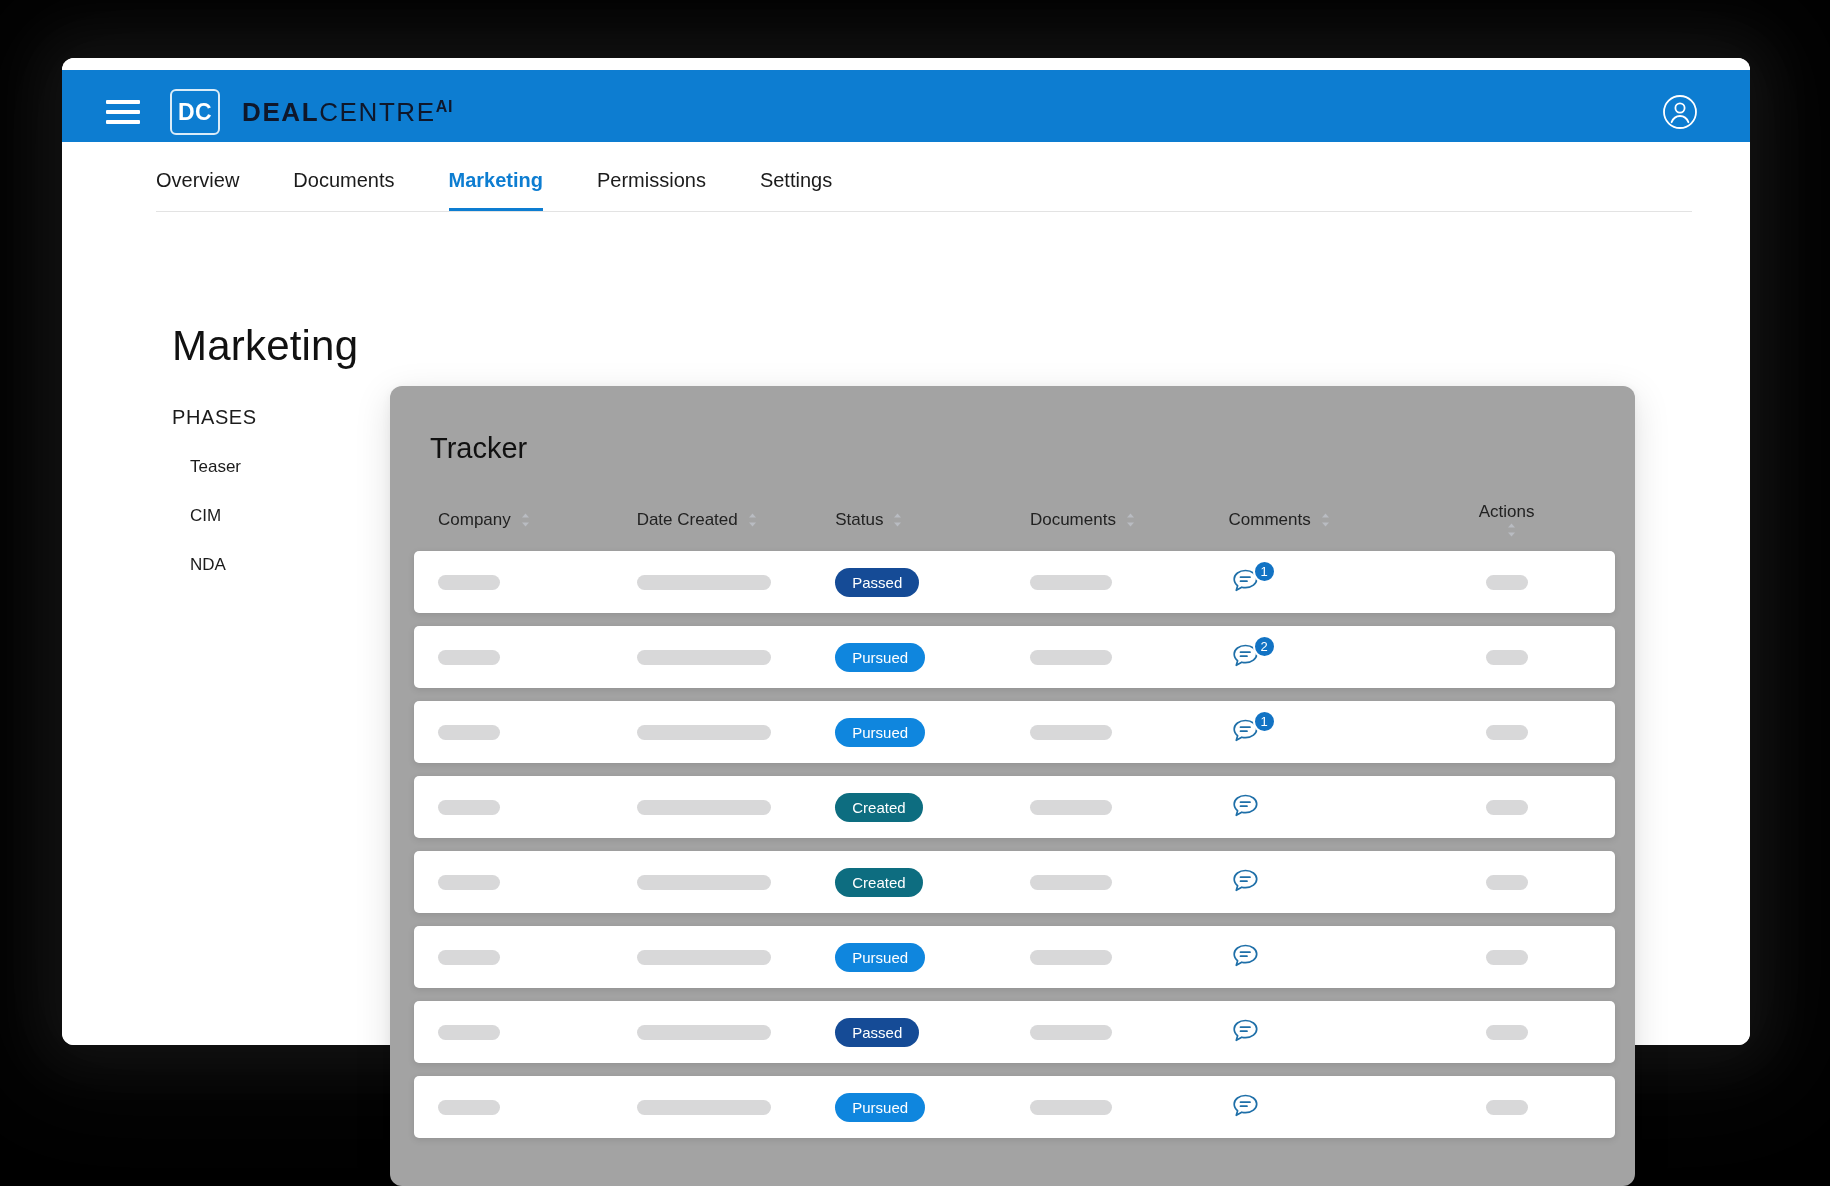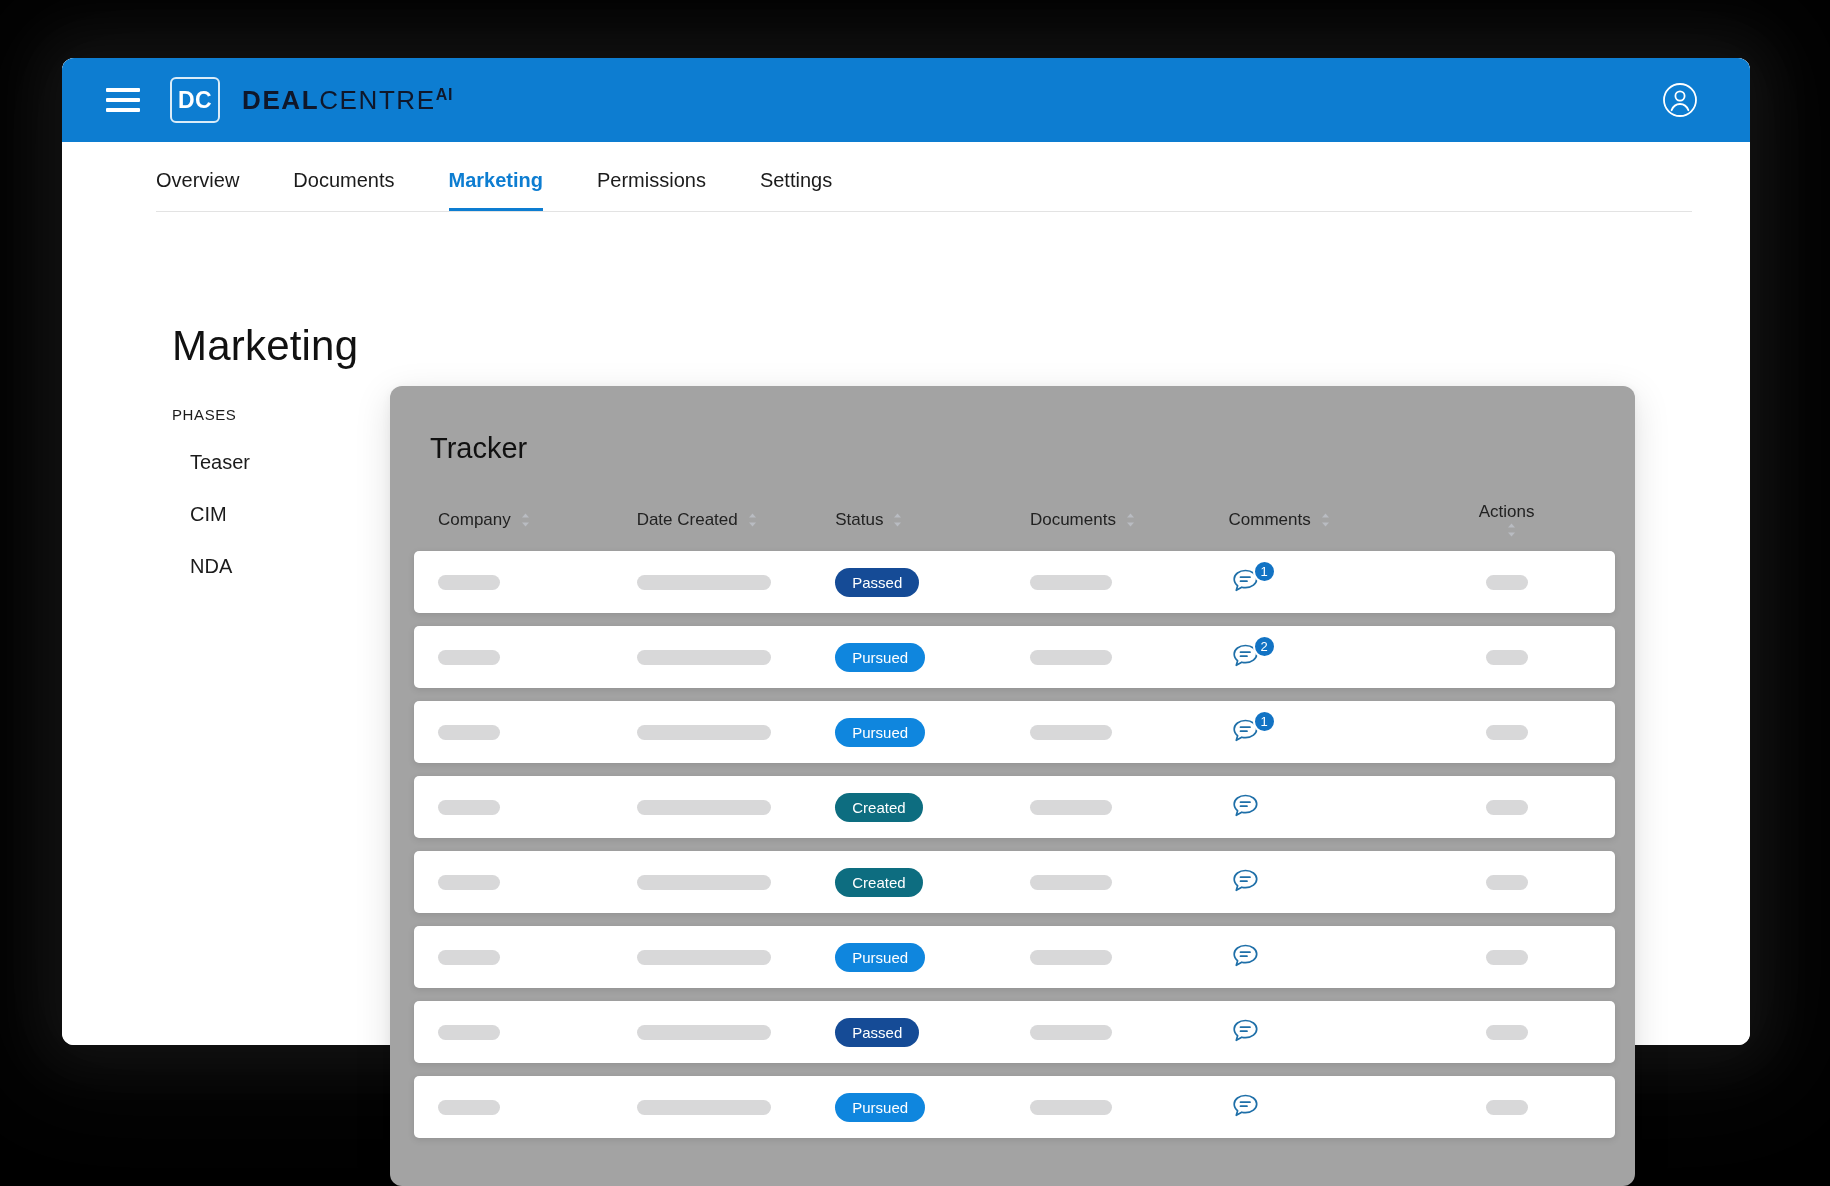--- a/index.html
+++ b/index.html
@@ -37,21 +37,21 @@
     position: absolute;
     inset: 0;
     border-radius: 12px;
     overflow: hidden;
     background: #ffffff;
   }
 
   
   .topbar {
     position: absolute;
-    left: 0; top: 0;
+    left: 0; top: 12px;
     width: 100%;
     height: 84px;
     background: #0d7dd1;
     display: flex;
     align-items: center;
     padding: 0 36px;
   }
 
   .hamburger {
     width: 34px;
@@ -170,27 +170,27 @@
     letter-spacing: 0.2px;
   }
 
   .phases {
     position: absolute;
     left: 110px;
     top: 348px;
     width: 240px;
   }
   .phases-label {
-    font-size: 15px;
+    font-size: 20px;
     color: #1b1b1b;
     letter-spacing: 0.6px;
     margin-bottom: 28px;
   }
   .phase-item {
-    font-size: 20px;
+    font-size: 17px;
     color: #1b1b1b;
     margin-left: 18px;
     margin-bottom: 29px;
     cursor: pointer;
   }
 
   
   .tracker-card {
     position: absolute;
     left: 328px;

